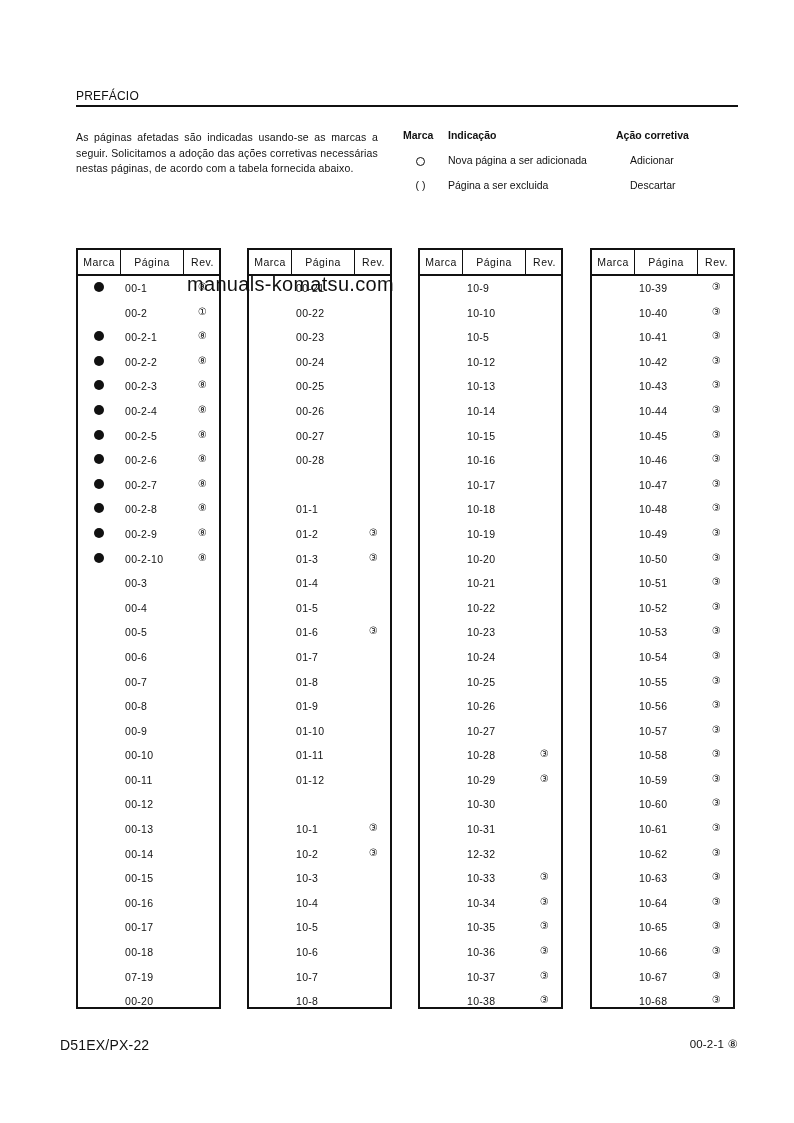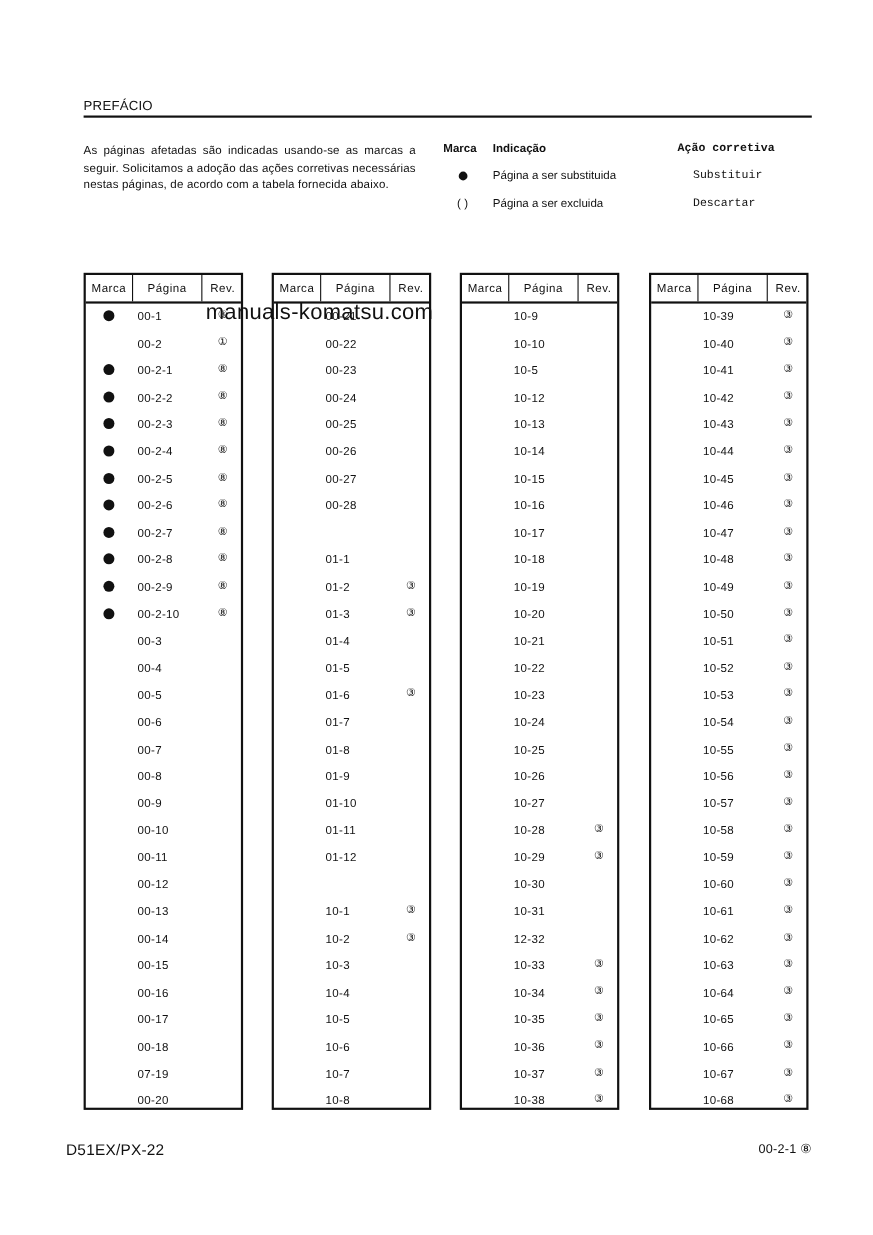--- a/index.html
+++ b/index.html
@@ -7,21 +7,21 @@
          font-family: "Liberation Sans", "DejaVu Sans", sans-serif; color: #111; }
   .title { position: absolute; left: 76px; top: 89px; font-size: 12px; font-weight: normal; letter-spacing: 0.2px; }
   .title-rule { position: absolute; left: 76px; top: 105px; width: 662px; height: 2px; background: #111; }
   .intro { position: absolute; left: 76px; top: 130px; width: 302px; font-size: 10.5px; line-height: 15.5px;
            text-align: justify; letter-spacing: 0.15px; }
   .legend { position: absolute; left: 398px; top: 129px; width: 340px; font-size: 10.5px; }
   .legend .lrow { position: relative; height: 25px; }
   .legend .lhead { font-weight: bold; }
   .legend .c1 { position: absolute; left: 0; width: 45px; text-align: center; }
   .legend .c2 { position: absolute; left: 50px; text-align: center; }
-  .legend .c3 { position: absolute; left: 218px; font-family: Liberation Mono, monospace; }
+  .legend .c3 { position: absolute; left: 218px; }
   .legend .lrow.item .c3 { left: 232px; }
   .legend .lhead .c1 { text-align: left; left: 5px; }
   .sym-open { display: inline-block; width: 7px; height: 7px; border: 1.2px solid #111; border-radius: 50%; vertical-align: middle; }
   .sym-solid { display: inline-block; width: 8px; height: 8px; background: #111; border-radius: 50%; vertical-align: middle; }
 
   .tbl { position: absolute; top: 248px; width: 145px; height: 761px; border: 2px solid #111; box-sizing: border-box; }
   .tbl .thead { position: absolute; left: 0; top: 0; right: 0; height: 24px; border-bottom: 2px solid #111; font-size: 10.5px; }
   .tbl .thead span { position: absolute; top: 0; height: 24px; line-height: 24px; text-align: center; letter-spacing: 0.5px; }
   .tbl .h1 { left: 0; width: 42px; border-right: 1.5px solid #111; }
   .tbl .h2 { left: 43px; width: 62px; border-right: 1.5px solid #111; }
@@ -45,23 +45,23 @@
 
 <div class="intro">As páginas afetadas são indicadas usando-se as marcas a seguir. Solicitamos a adoção das ações corretivas necessárias nestas páginas, de acordo com a tabela fornecida abaixo.</div>
 
 <div class="legend">
   <div class="lrow lhead">
     <span class="c1">Marca</span>
     <span class="c2">Indicação</span>
     <span class="c3">Ação corretiva</span>
   </div>
   <div class="lrow item">
-    <span class="c1"><span class="sym-solid"></span></span>
-    <span class="c2">Página a ser substituida</span>
-    <span class="c3">Substituir</span>
+    <span class="c1"><span class="sym-open"></span></span>
+    <span class="c2">Nova página a ser adicionada</span>
+    <span class="c3">Adicionar</span>
   </div>
   <div class="lrow item">
     <span class="c1">( )</span>
     <span class="c2">Página a ser excluida</span>
     <span class="c3">Descartar</span>
   </div>
 </div>
 
 <div class="tbl" style="left:76px">
     <div class="thead">

